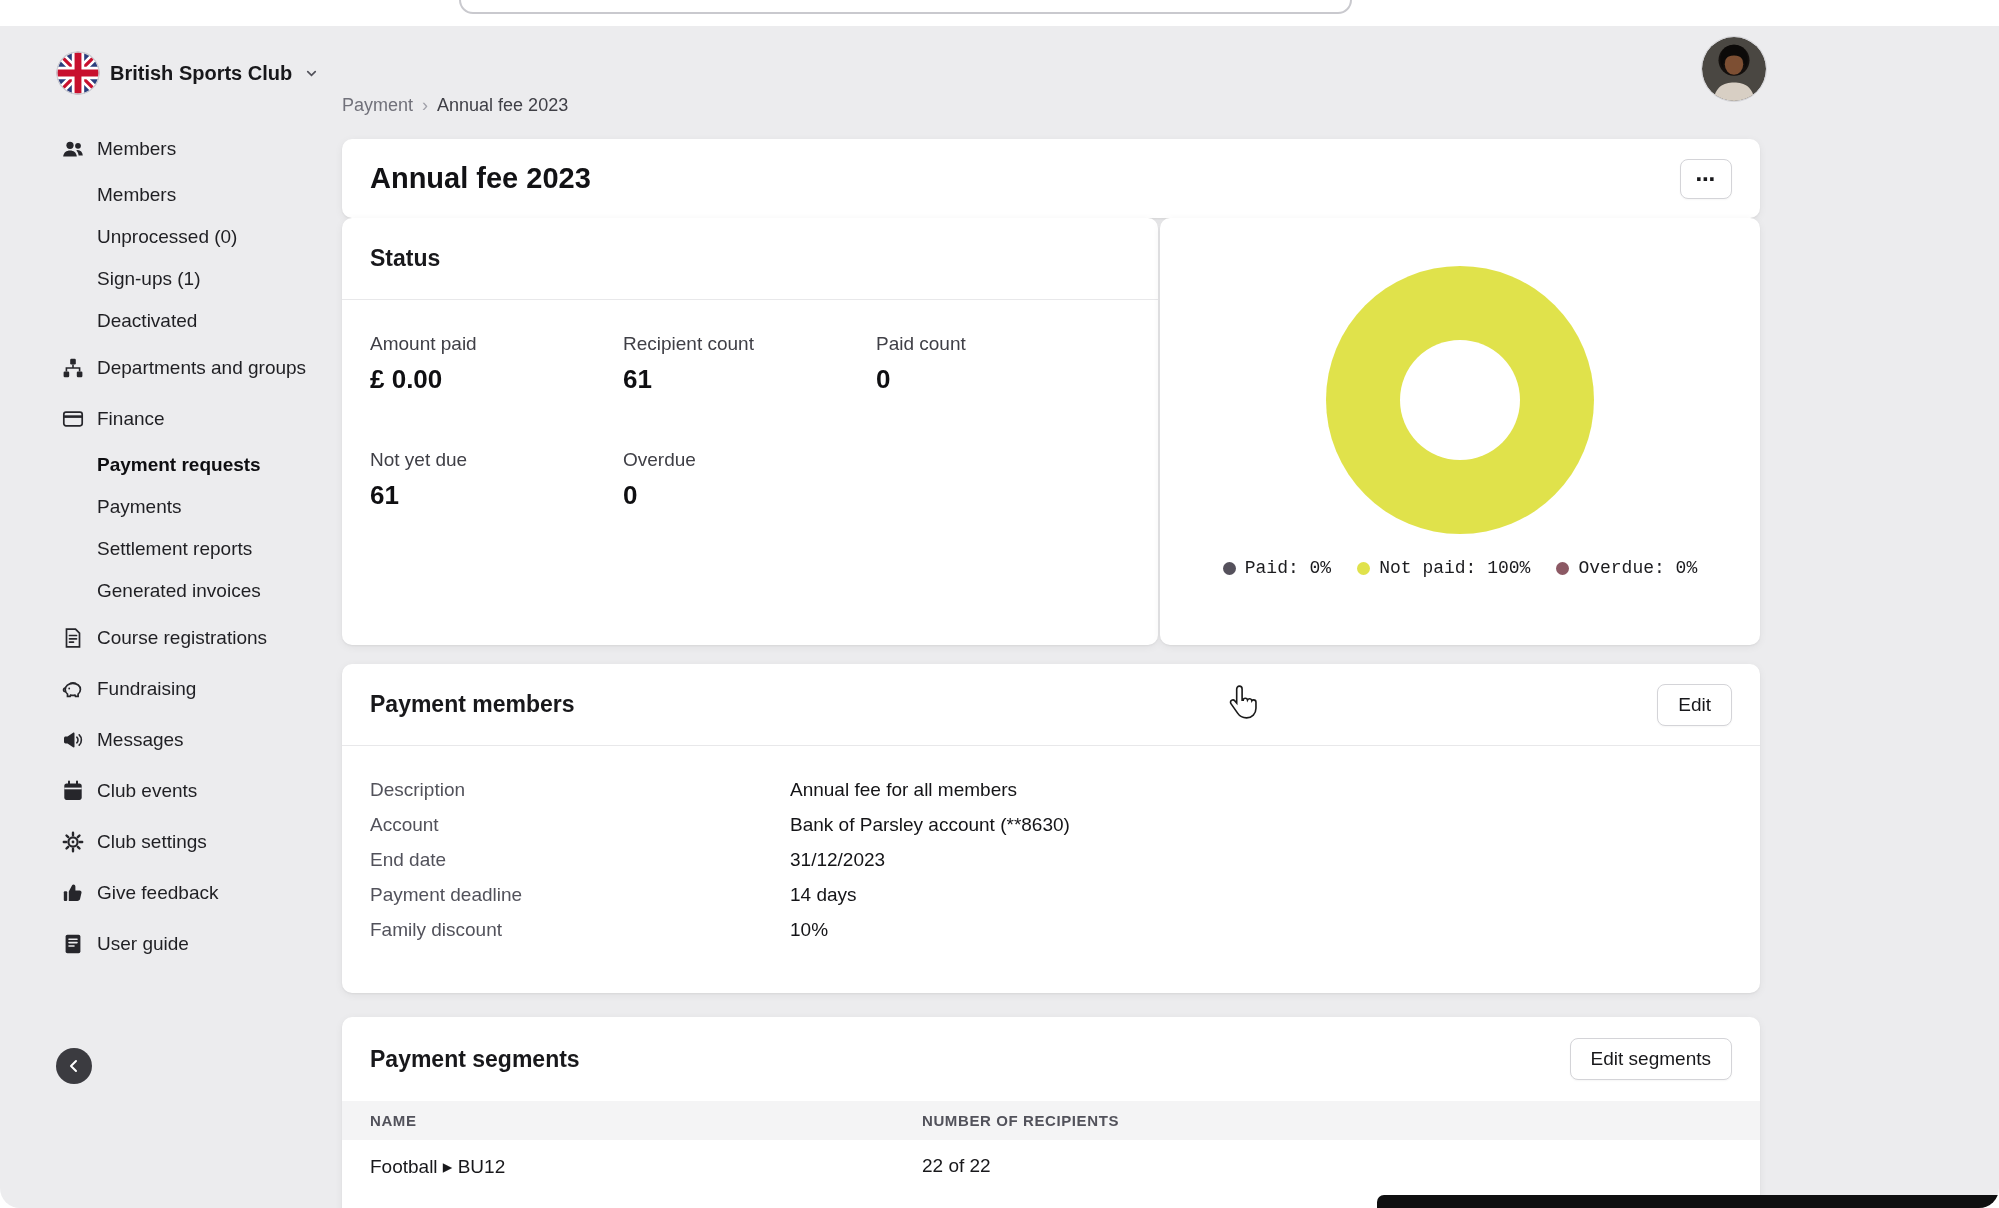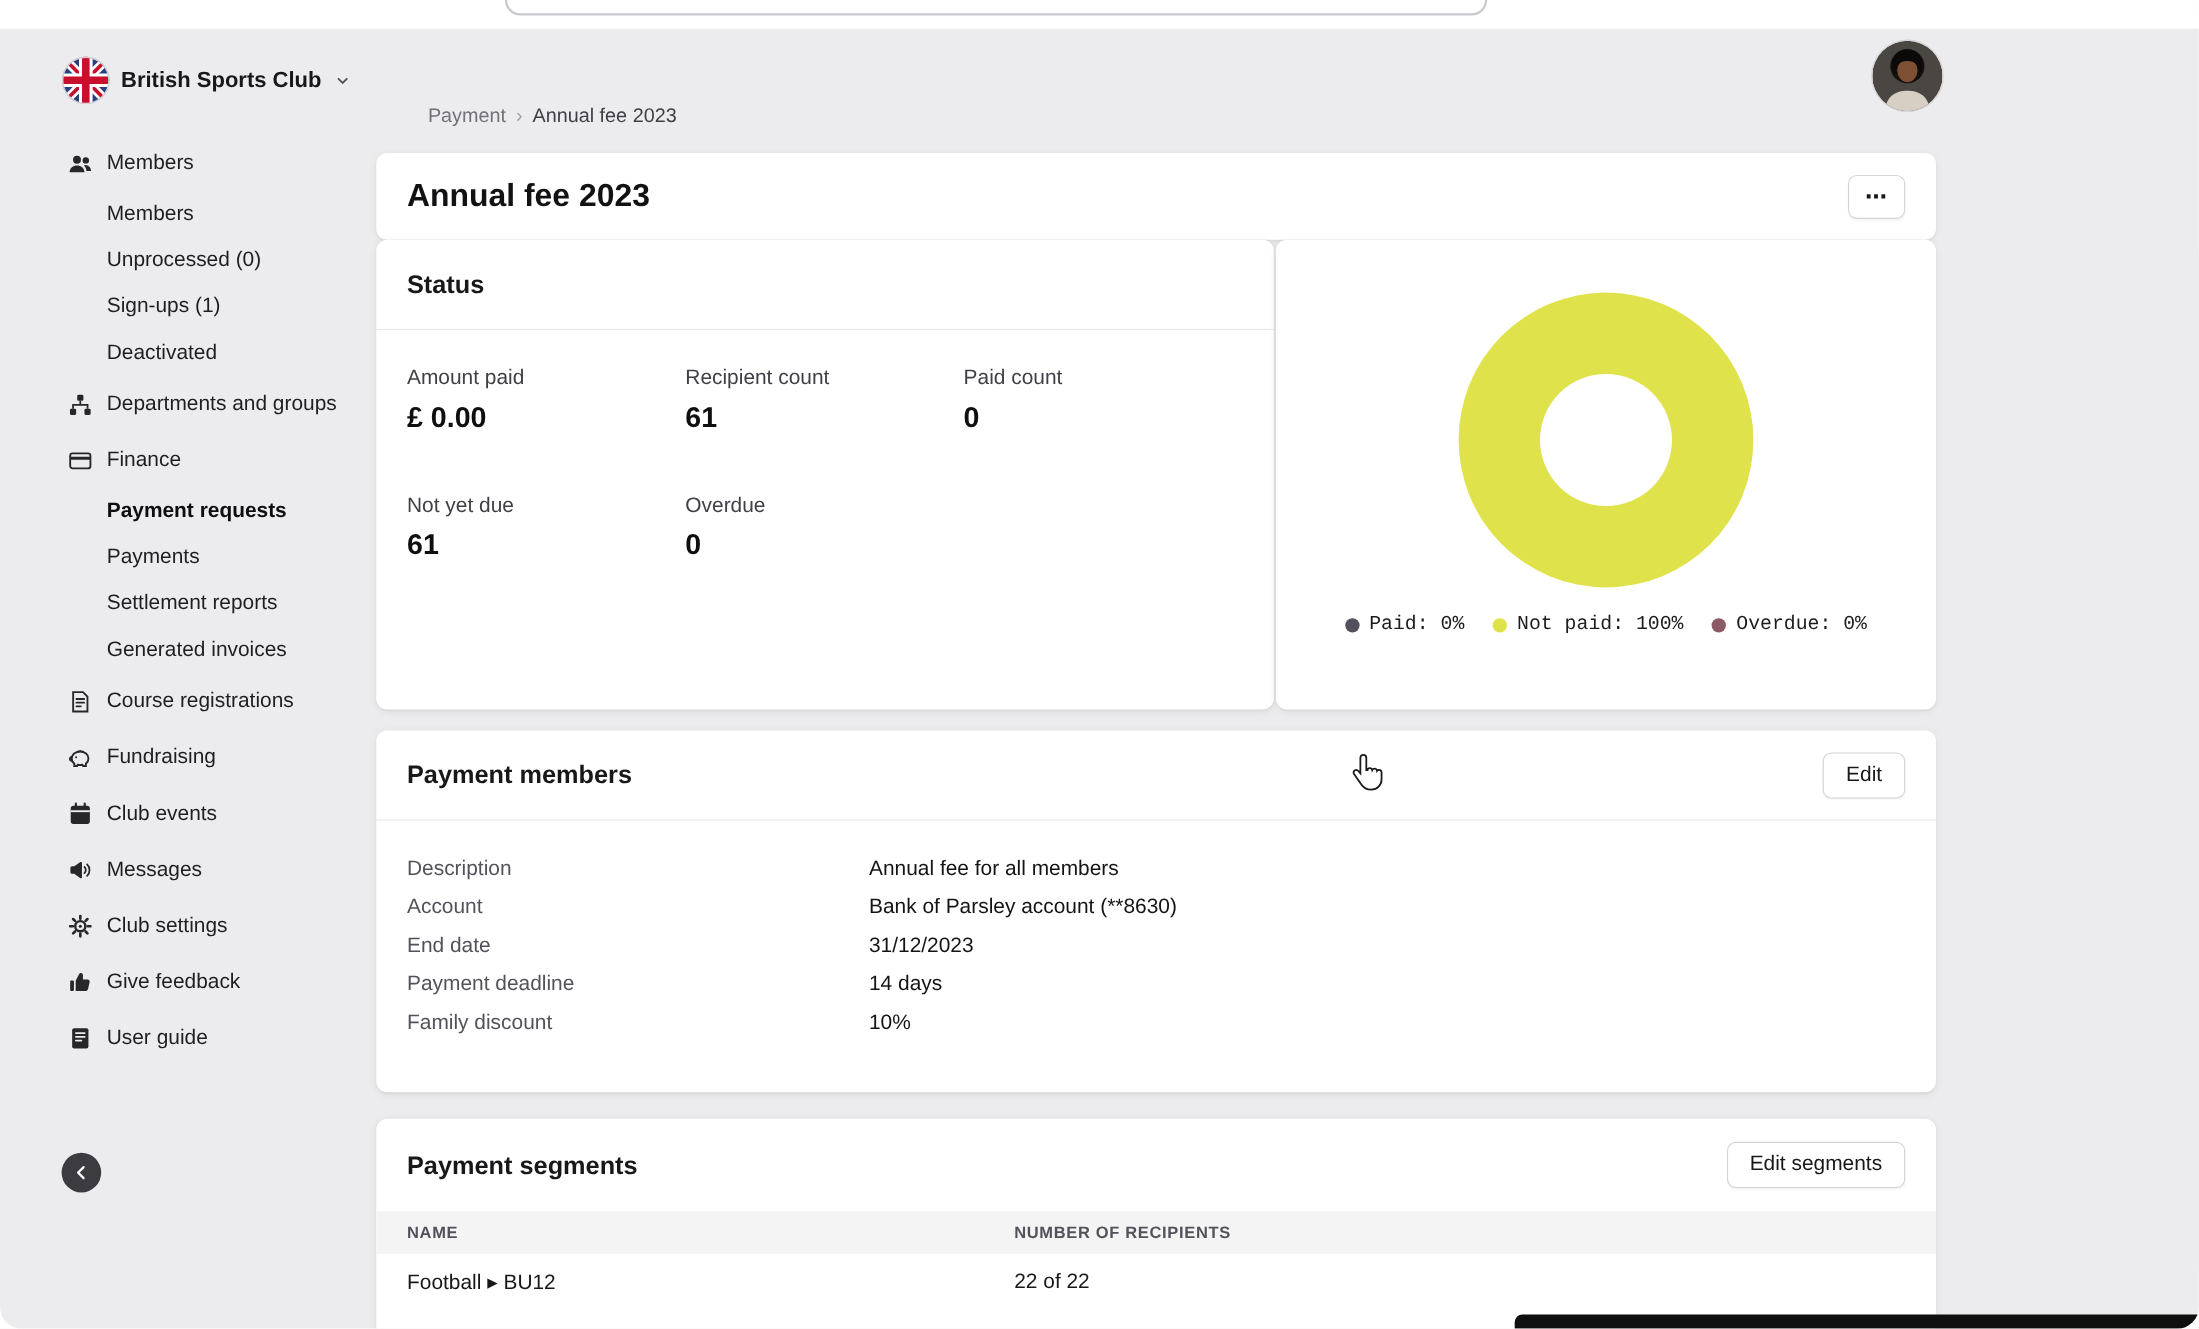--- a/index.html
+++ b/index.html
@@ -29,21 +29,21 @@
   .nav-top .icon svg { width:100%; height:100%; display:block; }
   .icon-ball { color:#6d5140 !important; }
   .nav-sub { height:42px; display:flex; align-items:center; padding-left:36px; font-size:19px; color:#1f1f23; cursor:pointer; white-space:nowrap; }
   .nav-sub.active { font-weight:700; color:#0e0e11; }
 
   .collapse-btn { position:absolute; left:56px; top:1022px; width:36px; height:36px; border:none;
     border-radius:50%; background:#3b3b40; display:flex; align-items:center; justify-content:center; cursor:pointer; }
 
   
   .main { position:absolute; left:342px; top:0; width:1418px; }
-  .breadcrumb { margin-top:69px; display:flex; align-items:flex-start; gap:9px; font-size:18px;margin-left:47px; }
+  .breadcrumb { margin-top:69px; display:flex; align-items:flex-start; gap:9px; font-size:18px; }
   .crumb-link { color:#71717a; cursor:pointer; }
   .crumb-sep { color:#a1a1aa; }
   .crumb-current { color:#3f3f46; }
 
   .card { background:#fff; border-radius:10px;
     box-shadow:0 1px 2px rgba(16,16,20,.05), 0 2px 8px rgba(16,16,20,.06); }
 
   .title-card { margin-top:23px; height:79px; display:flex; align-items:center; justify-content:space-between; padding:0 28px; }
   .page-title { font-size:29px; font-weight:700; color:#121215; }
 
@@ -213,36 +213,36 @@
               <path d="M9.5 6.2c1.5-.5 3.5-.5 5 0"></path>
               <circle cx="8.2" cy="11.5" r=".9" fill="currentColor" stroke="none"></circle>
             </svg>
           </span>
           <span class="nav-label">Fundraising</span>
         </div>
 
         <div class="nav-top">
           <span class="icon">
             <svg viewBox="0 0 24 24" fill="currentColor">
+              <path d="M3 10.2v3.6c0 .9.7 1.6 1.6 1.6h1.9l5.6 3.9c.6.4 1.4 0 1.4-.8V5.5c0-.8-.8-1.2-1.4-.8L6.5 8.6H4.6C3.7 8.6 3 9.3 3 10.2z"></path>
+              <path d="M15.8 9.2c1.6 1.4 1.6 4.2 0 5.6M18.2 6.8c2.9 2.6 2.9 7.8 0 10.4" fill="none" stroke="currentColor" stroke-width="1.6" stroke-linecap="round"></path>
+            </svg>
+          </span>
+          <span class="nav-label">Messages</span>
+        </div>
+
+        <div class="nav-top">
+          <span class="icon">
+            <svg viewBox="0 0 24 24" fill="currentColor">
               <path d="M5.5 4.6h13c1.2 0 2.2 1 2.2 2.2v12c0 1.2-1 2.2-2.2 2.2h-13c-1.2 0-2.2-1-2.2-2.2v-12c0-1.2 1-2.2 2.2-2.2z"></path>
               <path d="M8 2.6v3.4M16 2.6v3.4" fill="none" stroke="currentColor" stroke-width="2" stroke-linecap="round"></path>
               <rect x="3.3" y="8.6" width="17.4" height="1.7" fill="#ececee"></rect>
             </svg>
           </span>
           <span class="nav-label">Club events</span>
-        </div>
-
-        <div class="nav-top">
-          <span class="icon">
-            <svg viewBox="0 0 24 24" fill="currentColor">
-              <path d="M3 10.2v3.6c0 .9.7 1.6 1.6 1.6h1.9l5.6 3.9c.6.4 1.4 0 1.4-.8V5.5c0-.8-.8-1.2-1.4-.8L6.5 8.6H4.6C3.7 8.6 3 9.3 3 10.2z"></path>
-              <path d="M15.8 9.2c1.6 1.4 1.6 4.2 0 5.6M18.2 6.8c2.9 2.6 2.9 7.8 0 10.4" fill="none" stroke="currentColor" stroke-width="1.6" stroke-linecap="round"></path>
-            </svg>
-          </span>
-          <span class="nav-label">Messages</span>
         </div>
 
         <div class="nav-top">
           <span class="icon">
             <svg viewBox="0 0 24 24" fill="none" stroke="currentColor">
               <g stroke-width="2.4" stroke-linecap="round">
                 <path d="M12 2.8v2.4M12 18.8v2.4M2.8 12h2.4M18.8 12h2.4M5.5 5.5l1.7 1.7M16.8 16.8l1.7 1.7M18.5 5.5l-1.7 1.7M7.2 16.8l-1.7 1.7"></path>
               </g>
               <circle cx="12" cy="12" r="4.6" stroke-width="2.2"></circle>
               <circle cx="12" cy="12" r="1.4" fill="currentColor" stroke="none"></circle>

